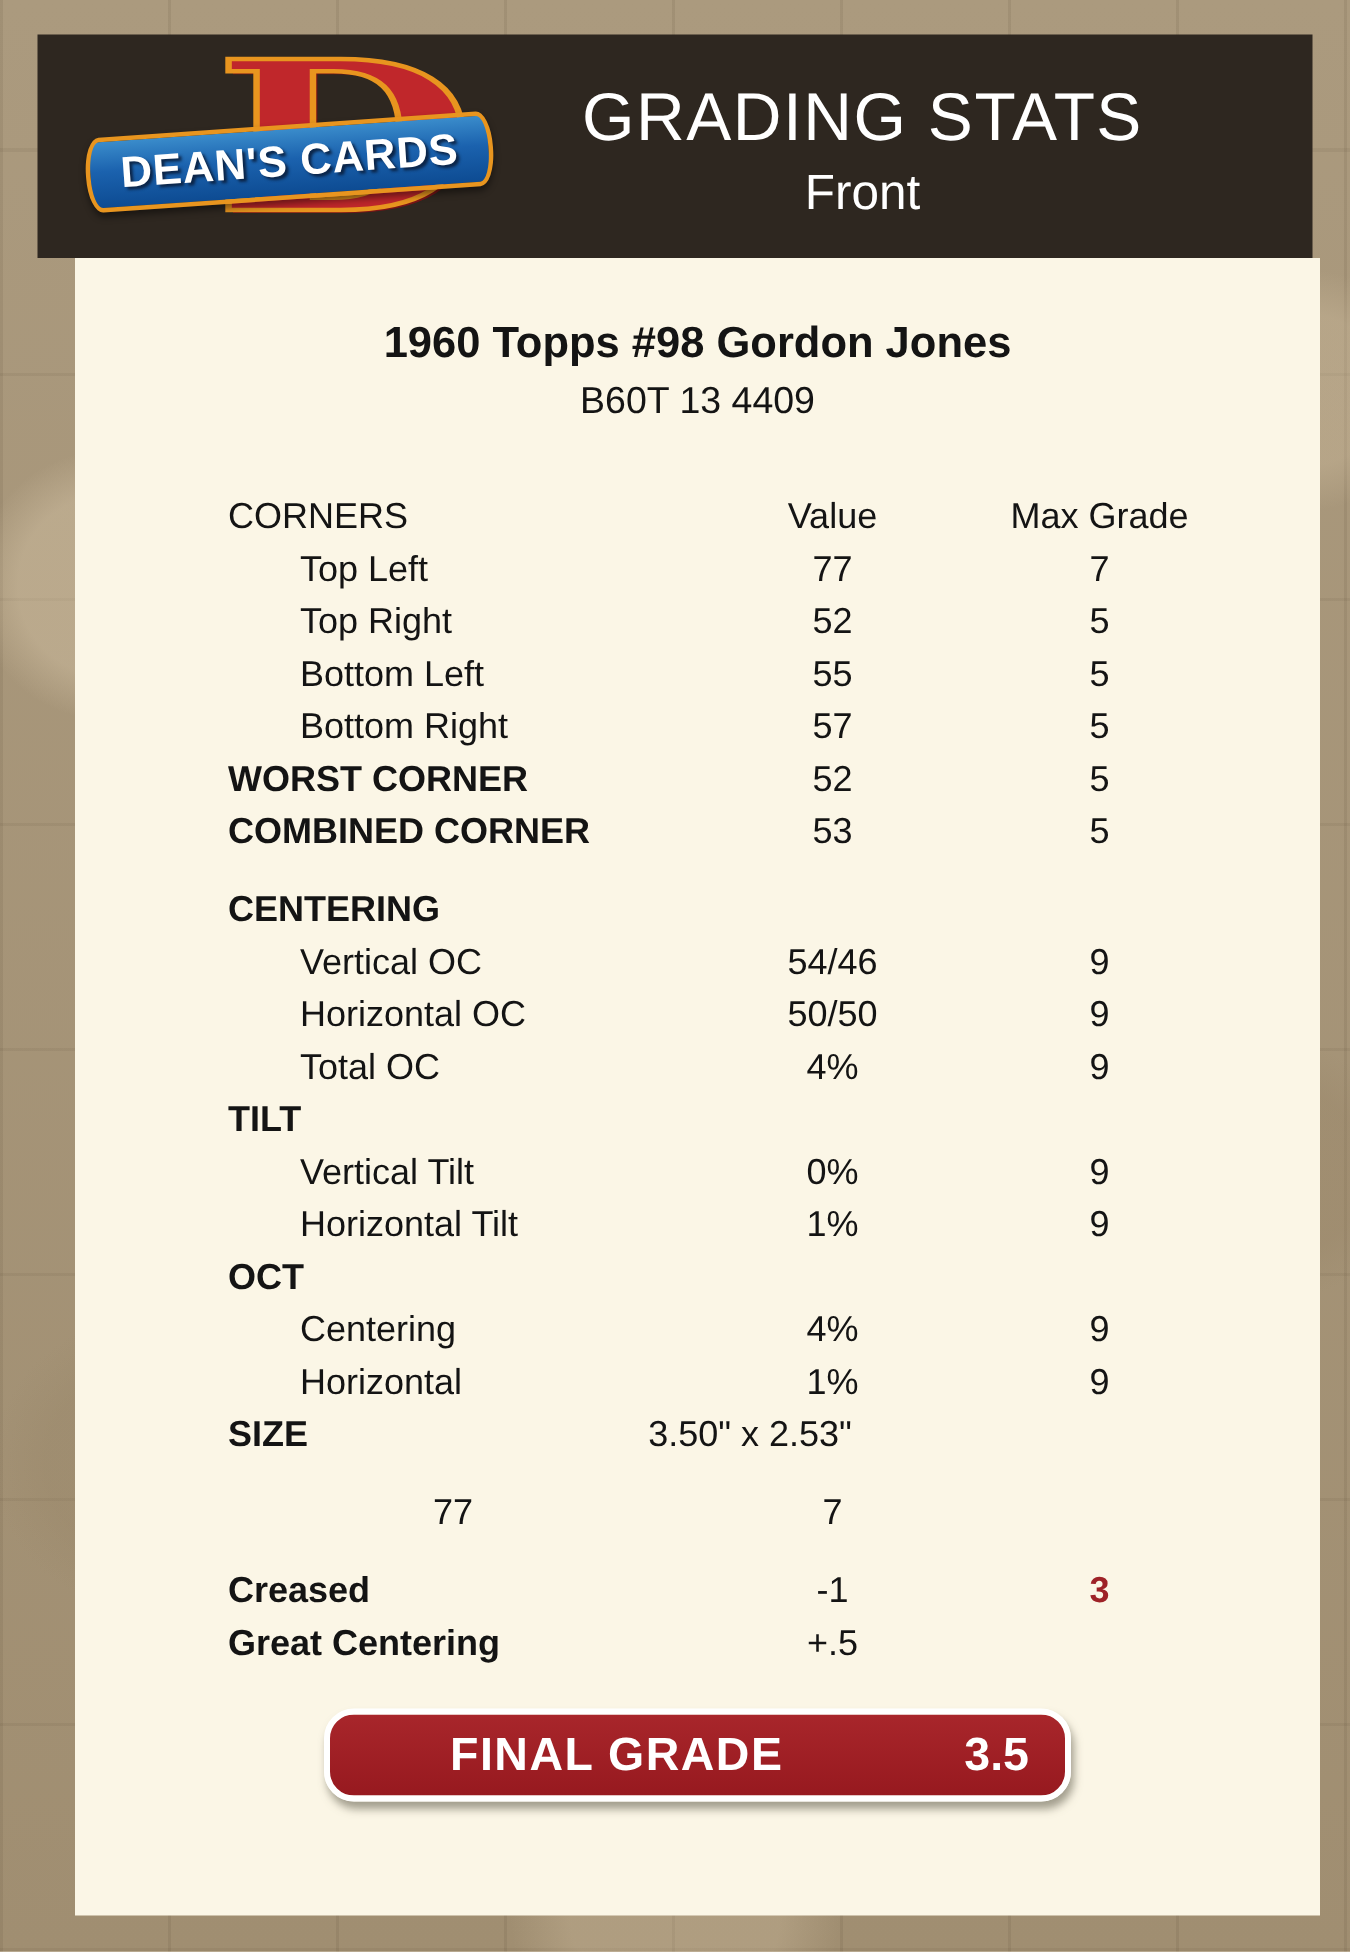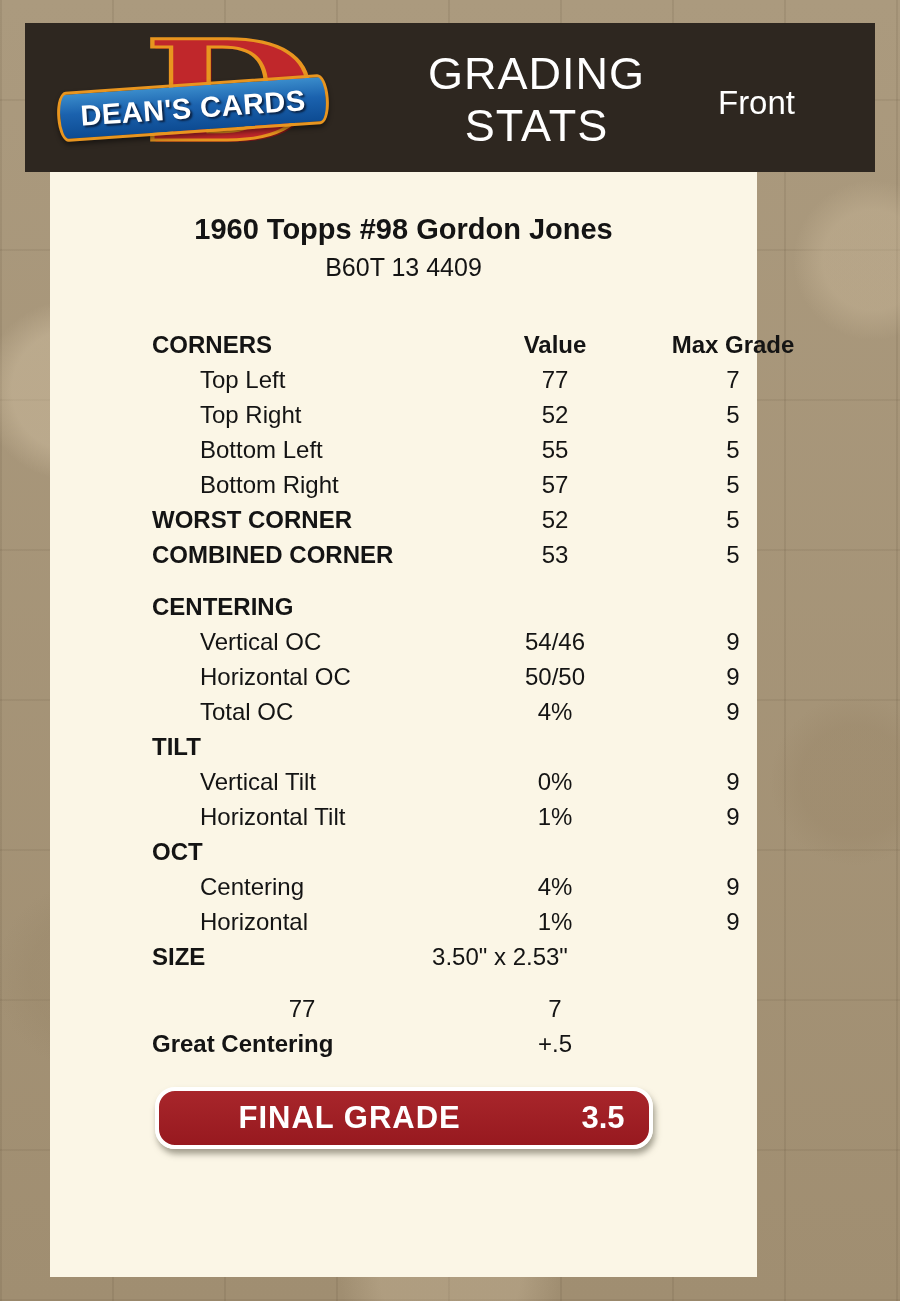--- a/index.html
+++ b/index.html
@@ -45,46 +45,46 @@
     display:flex; align-items:center; justify-content:center;
     box-shadow:0 3px 5px rgba(0,0,0,0.45);
   }
   .logo-ribbon span {
     color:#fff; font-weight:bold; font-size:29px; letter-spacing:0.5px;
     text-shadow:2px 2px 2px rgba(10,30,60,0.9);
     white-space:nowrap;
   }
   .header-text {
     position:absolute; left:330px; top:0; width:440px; height:149px;
-    display:flex; flex-direction:row; align-items:center; justify-content:center;
+    display:flex; flex-direction:column; align-items:center; justify-content:center;
     color:#fff; text-align:center; padding-top:4px;
   }
   .header-title { font-size:45px; letter-spacing:1px; line-height:1.15; }
   .header-subtitle { font-size:33px; margin-top:6px; }
 
   
   .panel {
-    position:absolute; left:50px; top:172px; width:707px; height:1105px;
+    position:absolute; left:50px; top:172px; width:830px; height:1105px;
     background:#fbf6e6;
     padding-top:41px;
   }
   .card-title { text-align:center; font-size:29px; font-weight:bold; color:#141414; }
   .card-code  { text-align:center; font-size:25px; color:#141414; margin-top:7px; }
 
   
   .stats { margin-top:45px; padding-left:102px; color:#141414; }
   .row {
     display:grid;
     grid-template-columns:300px 206px 150px;
     height:35px; line-height:35px;
     font-size:24px;
   }
   .c-label { text-align:left; }
   .c-val, .c-max { text-align:center; }
-  .head .c-label, .head .c-val, .head .c-max { font-weight:bold; }
+  .head .c-label, .head .c-val, .head .c-max { font-weight:normal; }
   .sec .c-label { font-weight:bold; }
   .sub .c-label { padding-left:48px; }
   .gap { margin-top:17px; }
   .red-max { color:#9e2227; font-weight:bold; }
   .size-val { position:relative; left:-55px; }
 
   
   .final-grade {
     position:relative;
     margin:26px auto 0 auto;
@@ -218,20 +218,25 @@
       <span class="c-label">SIZE</span>
       <span class="c-val size-val">3.50" x 2.53"</span>
       <span class="c-max"></span>
     </div>
 
     <div class="row sec gap">
       <span class="c-val">77</span>
       <span class="c-max">7</span>
     </div>
 
+    <div class="row sec gap">
+      <span class="c-label">Creased</span>
+      <span class="c-val">-1</span>
+      <span class="c-max red-max">3</span>
+    </div>
     <div class="row sec">
       <span class="c-label">Great Centering</span>
       <span class="c-val">+.5</span>
       <span class="c-max"></span>
     </div>
   </div>
 
   <div class="final-grade">
     <span class="fg-label">FINAL GRADE</span>
     <span class="fg-value">3.5</span>

